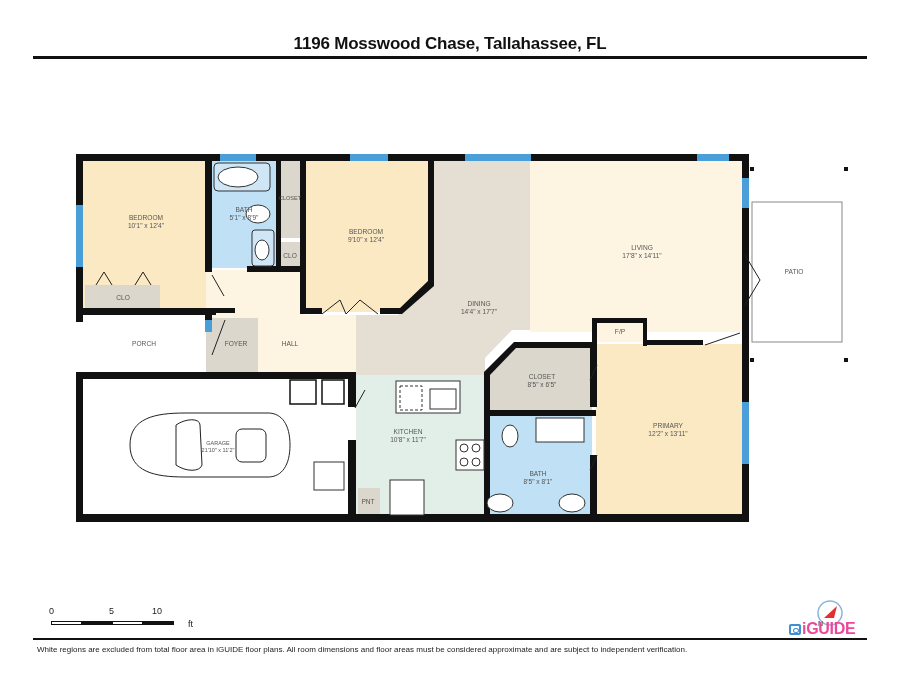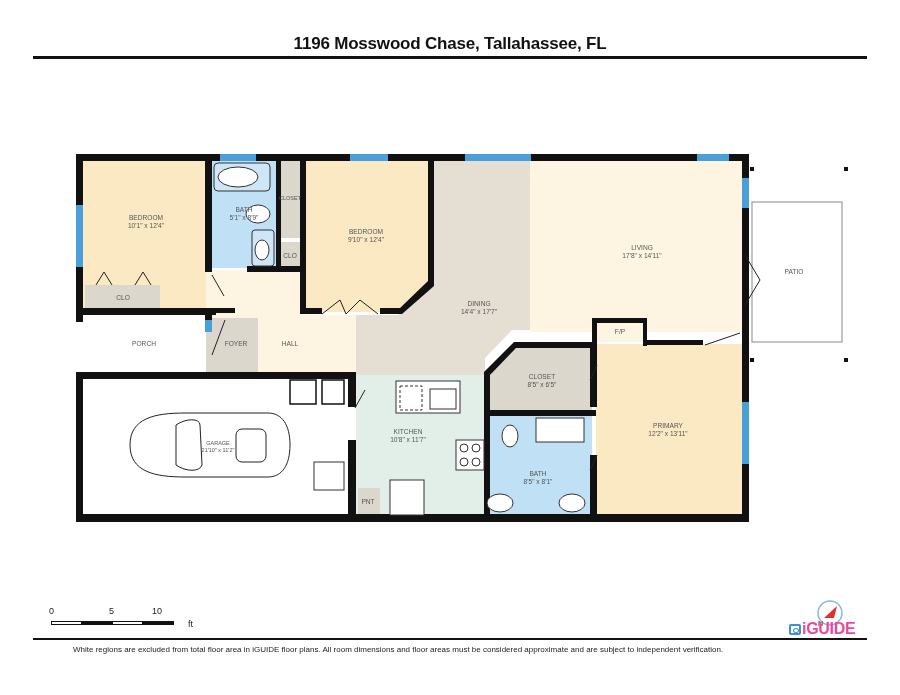--- a/index.html
+++ b/index.html
@@ -6,21 +6,21 @@
   body { width:900px; height:695px; position:relative; overflow:hidden; font-family:"Liberation Sans", sans-serif; }
   .title { position:absolute; left:0; top:34px; width:900px; text-align:center; font-weight:bold; font-size:17px; color:#111; letter-spacing:-0.2px; }
   .top-rule { position:absolute; left:33px; top:56px; width:834px; height:3px; background:#111; }
   .plan { position:absolute; left:0; top:0; }
   .rl { font-family:"Liberation Sans", sans-serif; fill:#555; font-size:6.6px; text-anchor:middle; }
   .scale { position:absolute; left:46px; top:606px; width:160px; height:24px; }
   .scale .lbl { position:absolute; top:0; font-size:9px; color:#222; }
   .scale .bar { position:absolute; top:15px; height:4px; border:1px solid #111; box-sizing:border-box; }
   .scale .ft { position:absolute; left:131px; top:13px; font-size:9px; color:#222;margin-left:11px; }
   .bottom-rule { position:absolute; left:33px; top:638px; width:834px; height:2px; background:#111; }
-  .disclaimer { position:absolute; left:37px; top:645px; font-size:8px; color:#222;margin-left:36px; }
+  .disclaimer { position:absolute; left:37px; top:645px; font-size:8px; color:#222; }
   .logo { position:absolute; left:789px; top:620px; font-size:16px; font-weight:bold; color:#ec4899; letter-spacing:-0.3px; }
   .logo .box { display:inline-block; width:12px; height:11px; border:2px solid #3d8fd1; box-sizing:border-box; border-radius:2px; margin-right:1px; vertical-align:-1px; position:relative; }
   .logo .box::after { content:""; position:absolute; left:2px; top:2px; width:4px; height:3px; border:1px solid #3d8fd1; border-radius:50%; }
   .compass { position:absolute; left:812px; top:598px; width:34px; height:34px; }
 </style>
 </head>
 <body>
 
 <div class="title">1196 Mosswood Chase, Tallahassee, FL</div>
 <div class="top-rule"></div>

